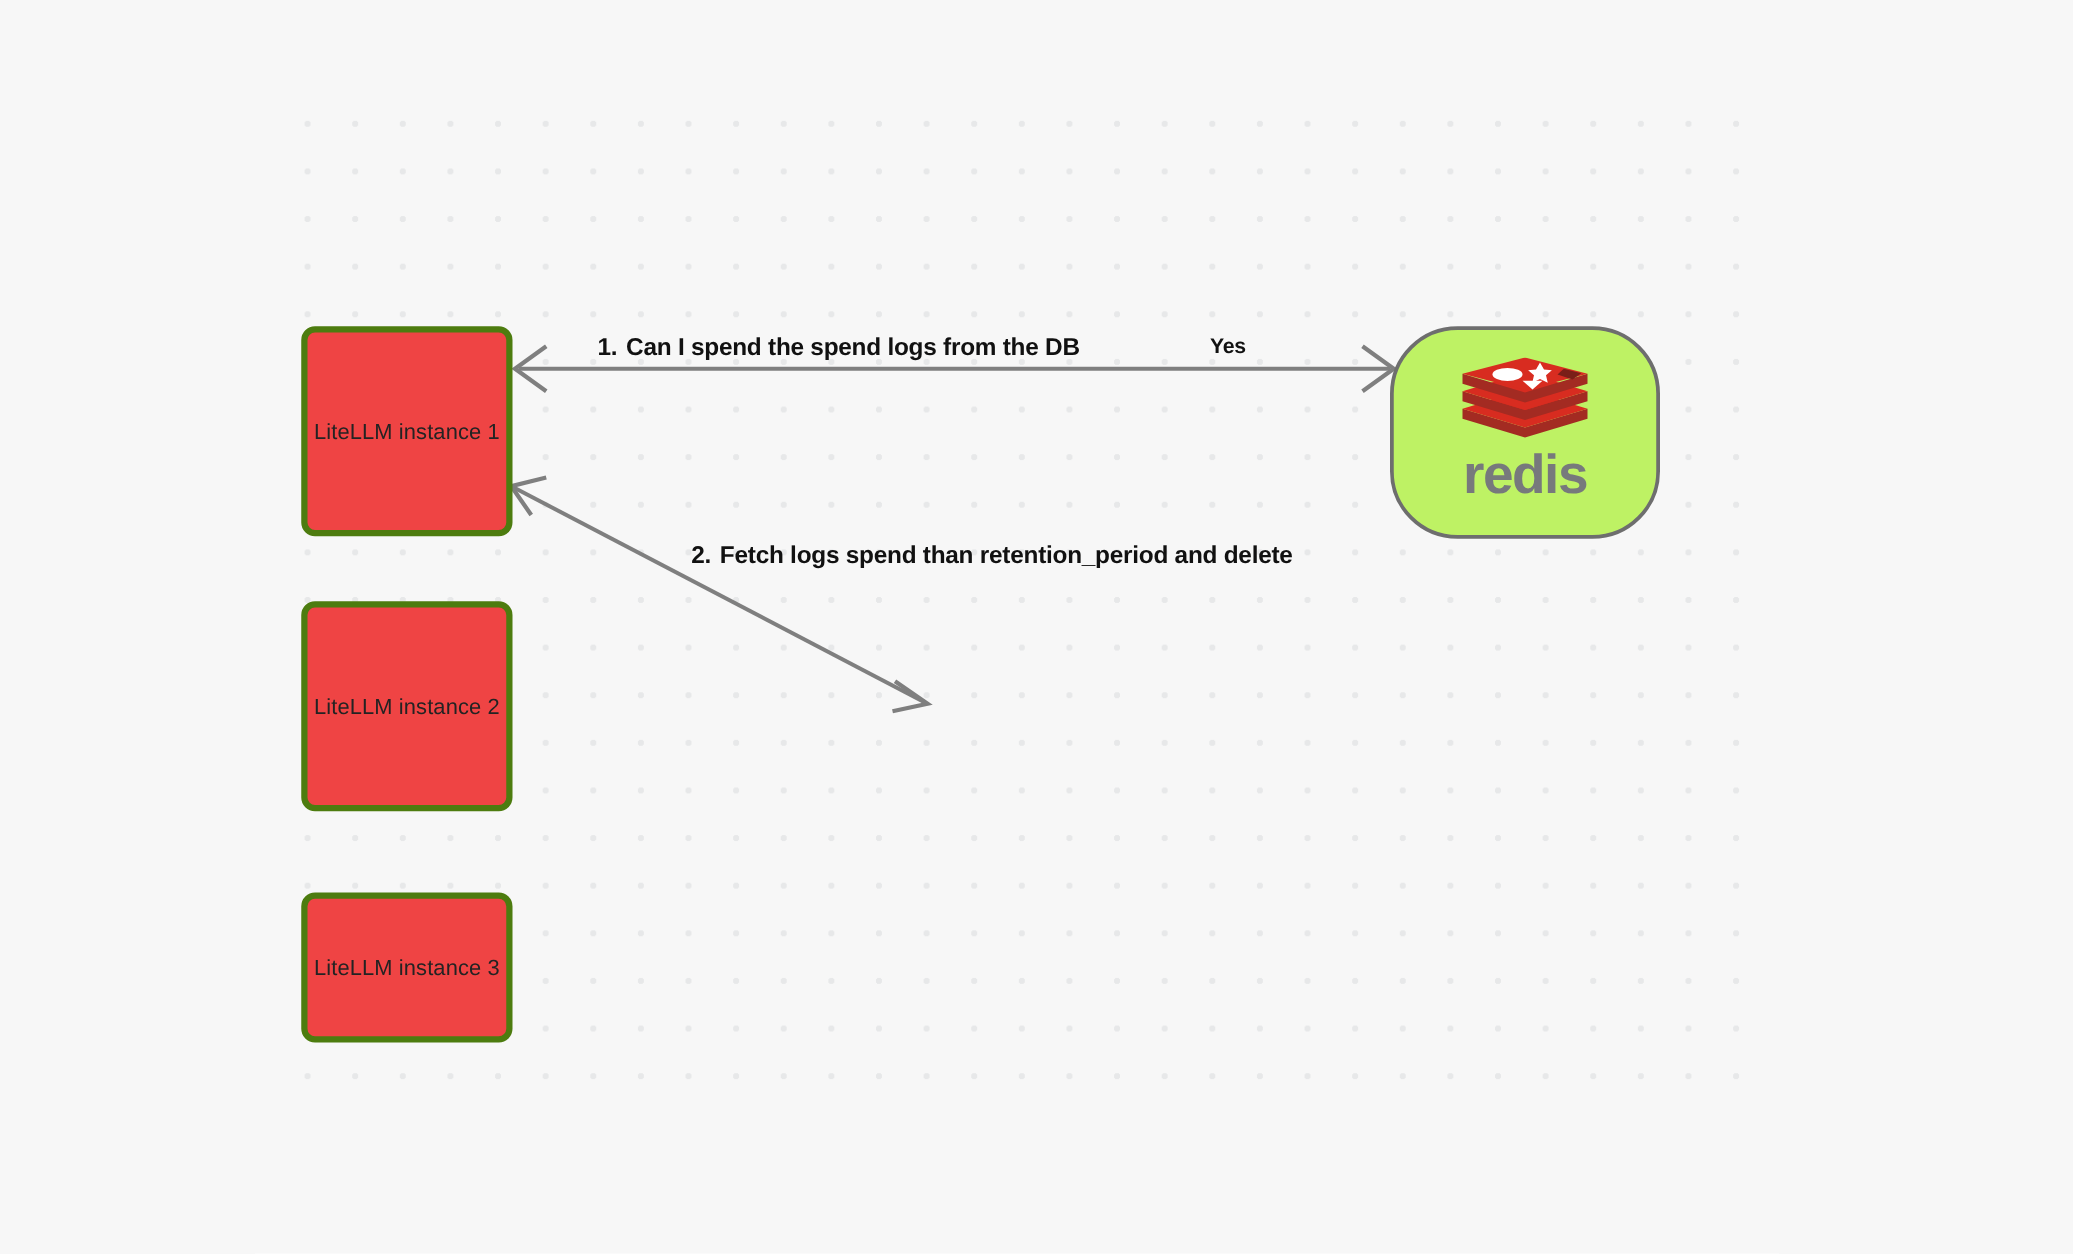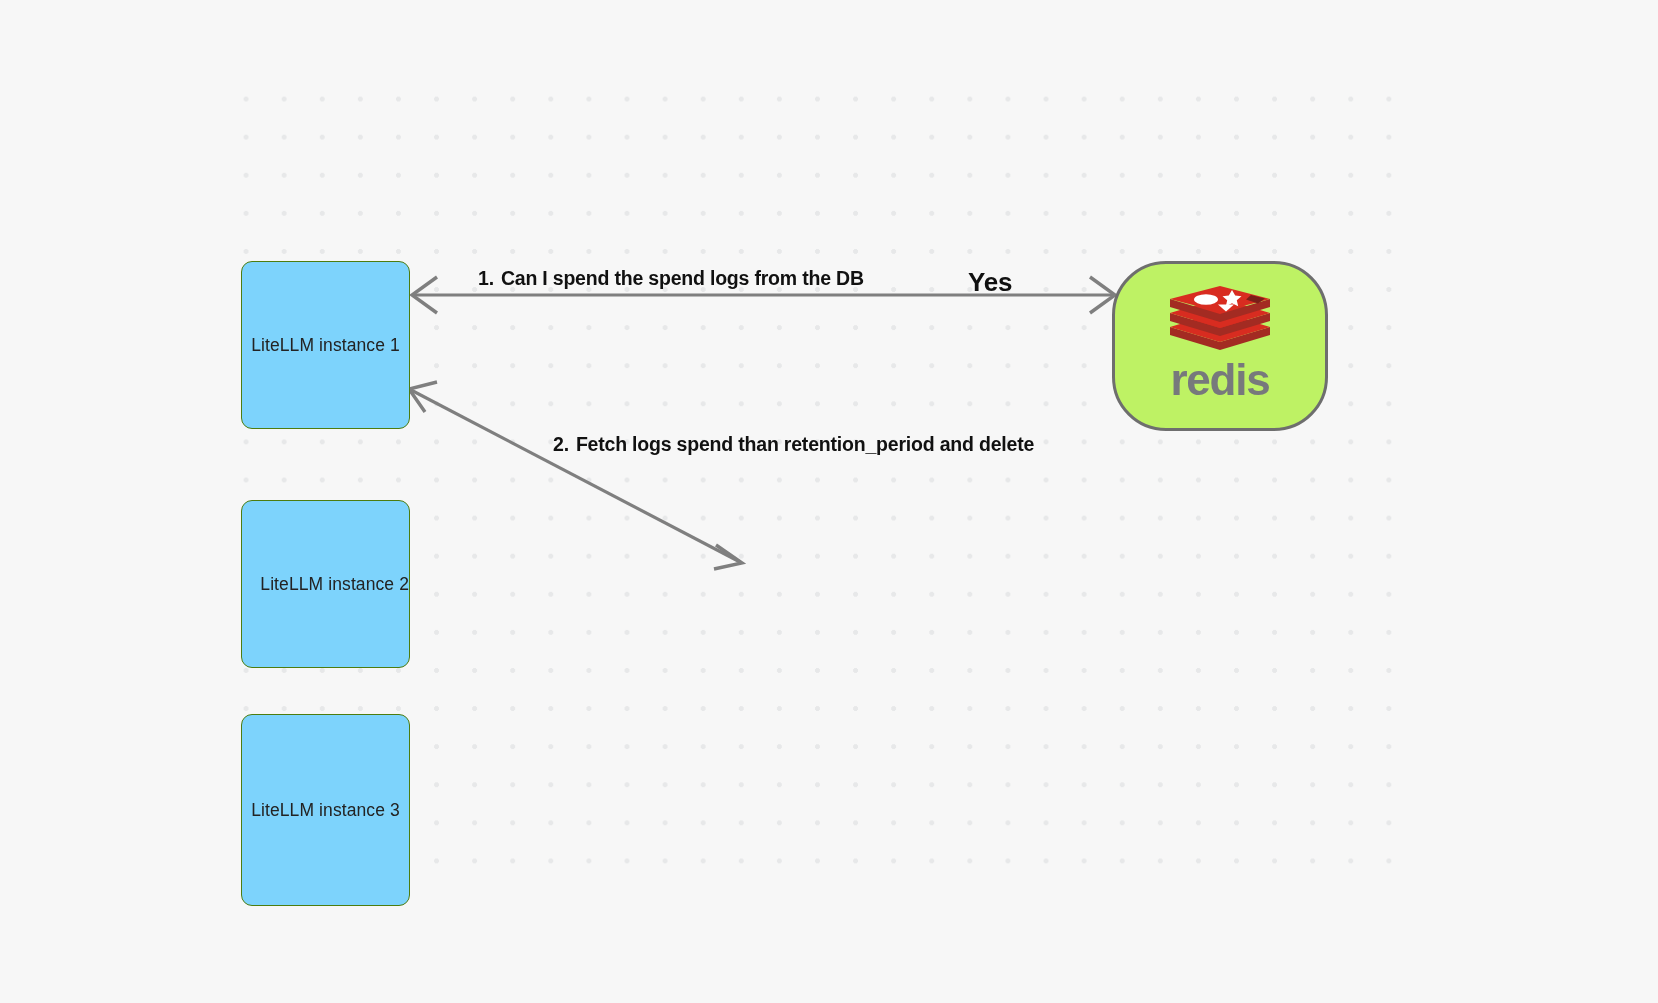--- a/index.html
+++ b/index.html
@@ -32,38 +32,38 @@
     position: absolute;
     left: 0;
     top: 0;
     width: 1658px;
     height: 1003px;
     pointer-events: none;
   }
   
   .node-box {
     position: absolute;
-    background: #7dd3fc;
-    border: 1px solid #4d7c0f;
+    background: #ef4444;
+    border: 5px solid #4d7c0f;
     border-radius: 11px;
     box-sizing: border-box;
     display: flex;
     align-items: center;
     justify-content: center;
   }
   .node-box .node-label {
     font-size: 17.5px;
     color: #232323;
     font-family: "Liberation Sans", sans-serif;
     letter-spacing: 0.1px;
     white-space: nowrap;
   }
   #node-inst1 { left: 241px; top: 261px; width: 169px; height: 168px; }
-  #node-inst2 { left: 241px; top: 500px; width: 169px; height: 168px; justify-content: flex-end; }
-  #node-inst3 { left: 241px; top: 714px; width: 169px; height: 192px; text-align: right; }
+  #node-inst2 { left: 241px; top: 481px; width: 169px; height: 168px; }
+  #node-inst3 { left: 241px; top: 714px; width: 169px; height: 120px; text-align: right; }
 
   
   #node-redis {
     position: absolute;
     left: 1112px;
     top: 261px;
     width: 216px;
     height: 170px;
     background: #bef264;
     border: 3px solid #6e6e6e;
@@ -129,21 +129,21 @@
   }
   #label-step1 {
     left: 478px;
     top: 267px;
     font-size: 19.5px;
   }
   #label-step1 .step-num { margin-right: 7px; }
   #label-yes {
     left: 968px;
     top: 267px;
-    font-size: 26px;
+    font-size: 17px;
   }
   #label-step2 {
     left: 553px;
     top: 433px;
     font-size: 19.5px;
   }
   #label-step2 .step-num { margin-right: 7px; }
 </style>
 </head>
 <body>

